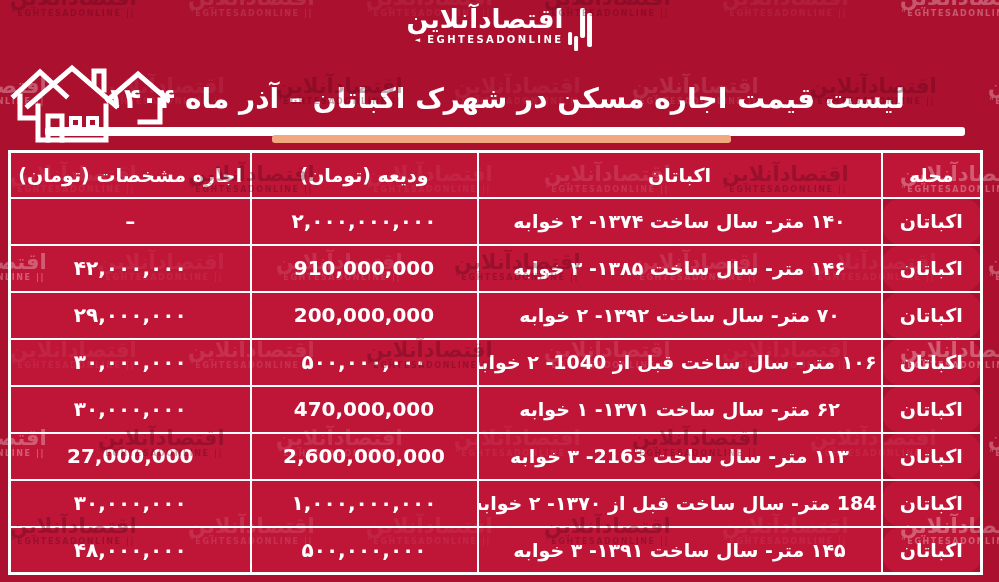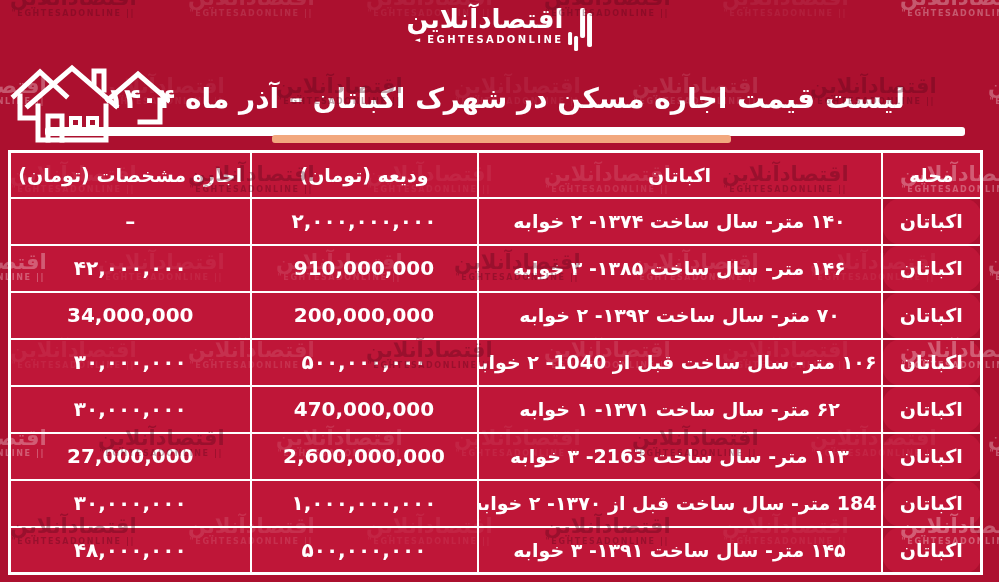--- a/index.html
+++ b/index.html
@@ -149,21 +149,21 @@
           <td class="c-place">اکباتان</td>
           <td class="c-specs">۱۴۶ متر- سال ساخت ۱۳۸۵- ۳ خوابه</td>
           <td class="c-num">910,000,000</td>
           <td class="c-num">۴۲,۰۰۰,۰۰۰</td>
         </tr>
 
         <tr>
           <td class="c-place">اکباتان</td>
           <td class="c-specs">۷۰ متر- سال ساخت ۱۳۹۲- ۲ خوابه</td>
           <td class="c-num">200,000,000</td>
-          <td class="c-num">34,000,000</td>
+          <td class="c-num">۲۹,۰۰۰,۰۰۰</td>
         </tr>
 
         <tr>
           <td class="c-place">اکباتان</td>
           <td class="c-specs">۱۰۶ متر- سال ساخت قبل از 1040- ۲ خوابه</td>
           <td class="c-num">۵۰۰,۰۰۰,۰۰۰</td>
           <td class="c-num">۳۰,۰۰۰,۰۰۰</td>
         </tr>
 
         <tr>

